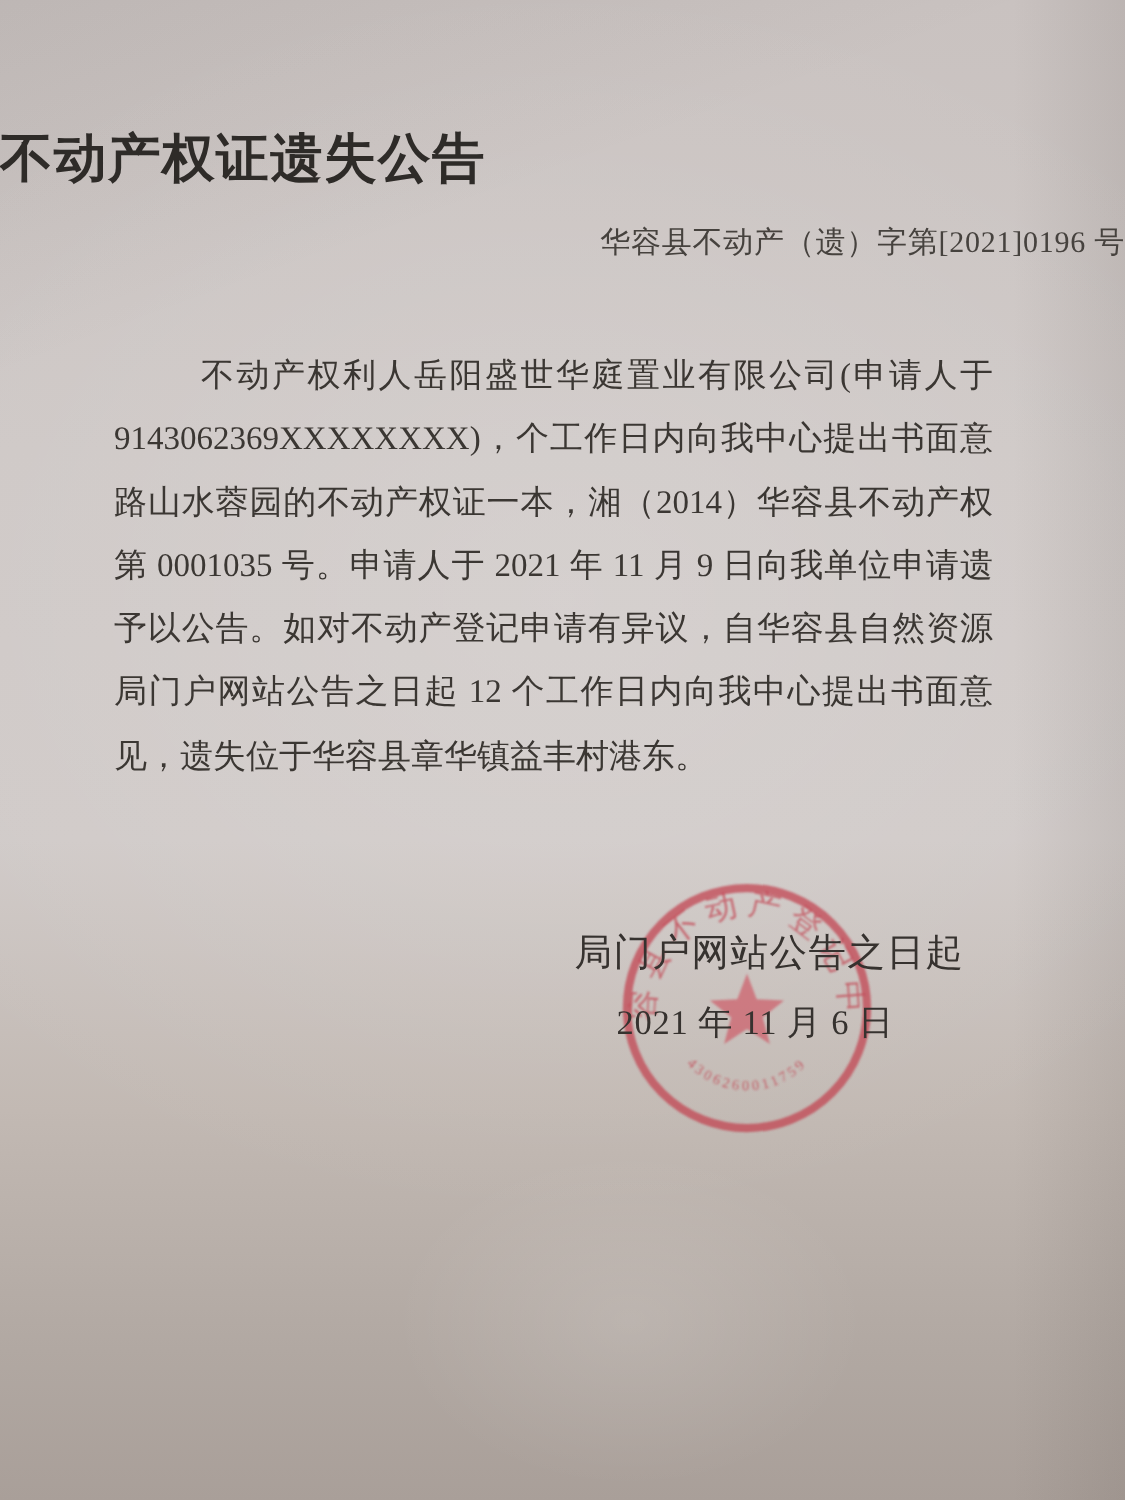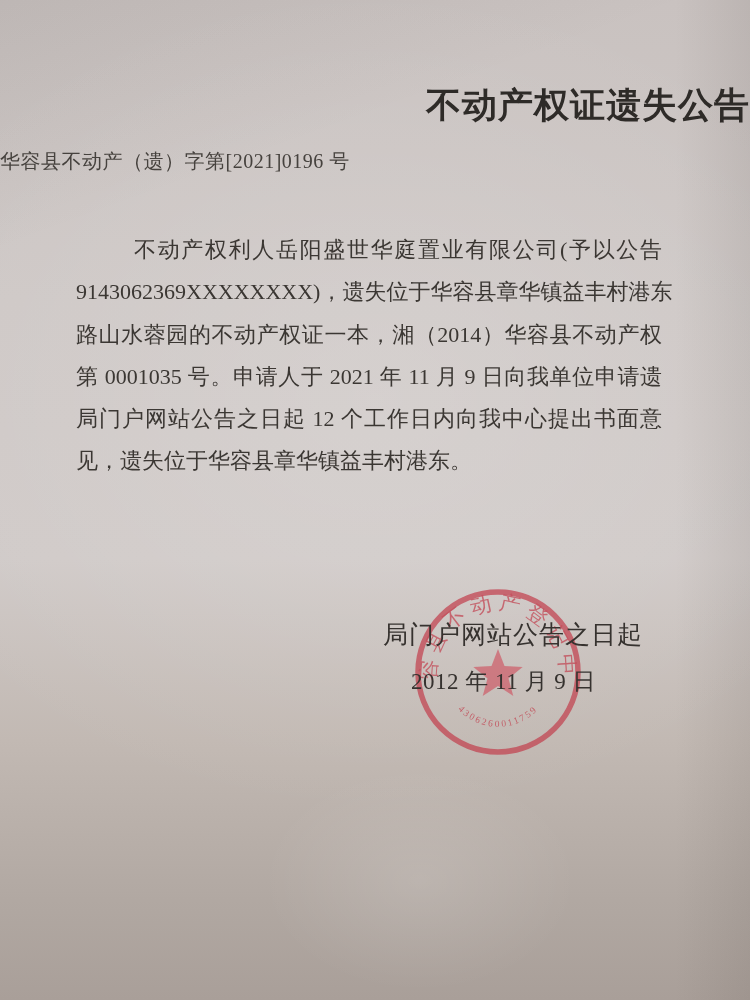--- a/index.html
+++ b/index.html
@@ -15,30 +15,30 @@
       linear-gradient(160deg, rgba(40,35,32,0.07) 0%, rgba(40,35,32,0) 20%),
       linear-gradient(180deg, #c9c2c0 0%, #cec8c6 30%, #d0cac8 56%, #c2b9b3 74%, #b1a8a2 90%, #a99f99 100%);
     font-family: "Liberation Serif", "DejaVu Serif", serif;
     color: #3b3733;
   }
   .page { position: absolute; inset: 0; }
   .title {
     position: absolute;
     left: 0; right: 0; top: 82px;
     margin: 0;
-    text-align: right;
+    text-align: left;
     font-size: 35px;
     font-weight: bold;
     letter-spacing: 1px;
     color: #2e2b28;
   }
   .docnum {
     position: absolute;
     left: 0; right: 0; top: 148px;
-    text-align: left;
+    text-align: right;
     font-size: 20px;
     letter-spacing: 0.5px;
     color: #46423e;
   }
   .body-block {
     position: absolute;
     left: 76px; top: 229px;
     width: 586px;
     font-size: 22px;
     line-height: 42.3px;
@@ -82,24 +82,25 @@
 <body>
 
 <div class="photo">
   <div class="page">
 
     <h1 class="title">不动产权证遗失公告</h1>
 
     <div class="docnum">华容县不动产（遗）字第[2021]0196 号</div>
 
     <div class="body-block">
-      <div class="bline first">不动产权利人岳阳盛世华庭置业有限公司(予以公告</div>
-      <div class="bline">9143062369XXXXXXXX)，遗失位于华容县章华镇益丰村港东</div>
+      <div class="bline first">不动产权利人岳阳盛世华庭置业有限公司(申请人于</div>
+      <div class="bline">9143062369XXXXXXXX)，个工作日内向我中心提出书面意</div>
       <div class="bline">路山水蓉园的不动产权证一本，湘（2014）华容县不动产权</div>
       <div class="bline">第 0001035 号。申请人于 2021 年 11 月 9 日向我单位申请遗</div>
+      <div class="bline">予以公告。如对不动产登记申请有异议，自华容县自然资源</div>
       <div class="bline">局门户网站公告之日起 12 个工作日内向我中心提出书面意</div>
       <div class="bline last">见，遗失位于华容县章华镇益丰村港东。</div>
     </div>
 
     <svg class="seal" viewBox="0 0 170 170" aria-hidden="true">
       <defs>
         <path id="sealTextPath" d="M 25.1 101 A 62 62 0 1 1 144.9 101" fill="none"></path>
         <path id="sealCodePath" d="M 40 116.5 A 55 55 0 0 0 130 116.5" fill="none"></path>
         <filter id="inkblur" x="-10%" y="-10%" width="120%" height="120%">
           <feGaussianBlur stdDeviation="0.7"></feGaussianBlur>
@@ -111,16 +112,16 @@
         <text font-size="21" letter-spacing="5.5" fill="#c2404e" opacity="0.8" text-anchor="middle">
           <textPath href="#sealTextPath" startOffset="50%">华容县不动产登记中心</textPath>
         </text>
         <text font-size="9.5" letter-spacing="2.2" fill="#c2404e" opacity="0.85" text-anchor="middle">
           <textPath href="#sealCodePath" startOffset="50%">4306260011759</textPath>
         </text>
       </g>
     </svg>
 
     <div class="sig-org">局门户网站公告之日起</div>
-    <div class="sig-date">2012 年 11 月 9 日</div>
+    <div class="sig-date">2021 年 11 月 6 日</div>
 
   </div>
 </div>
 
 </body></html>

